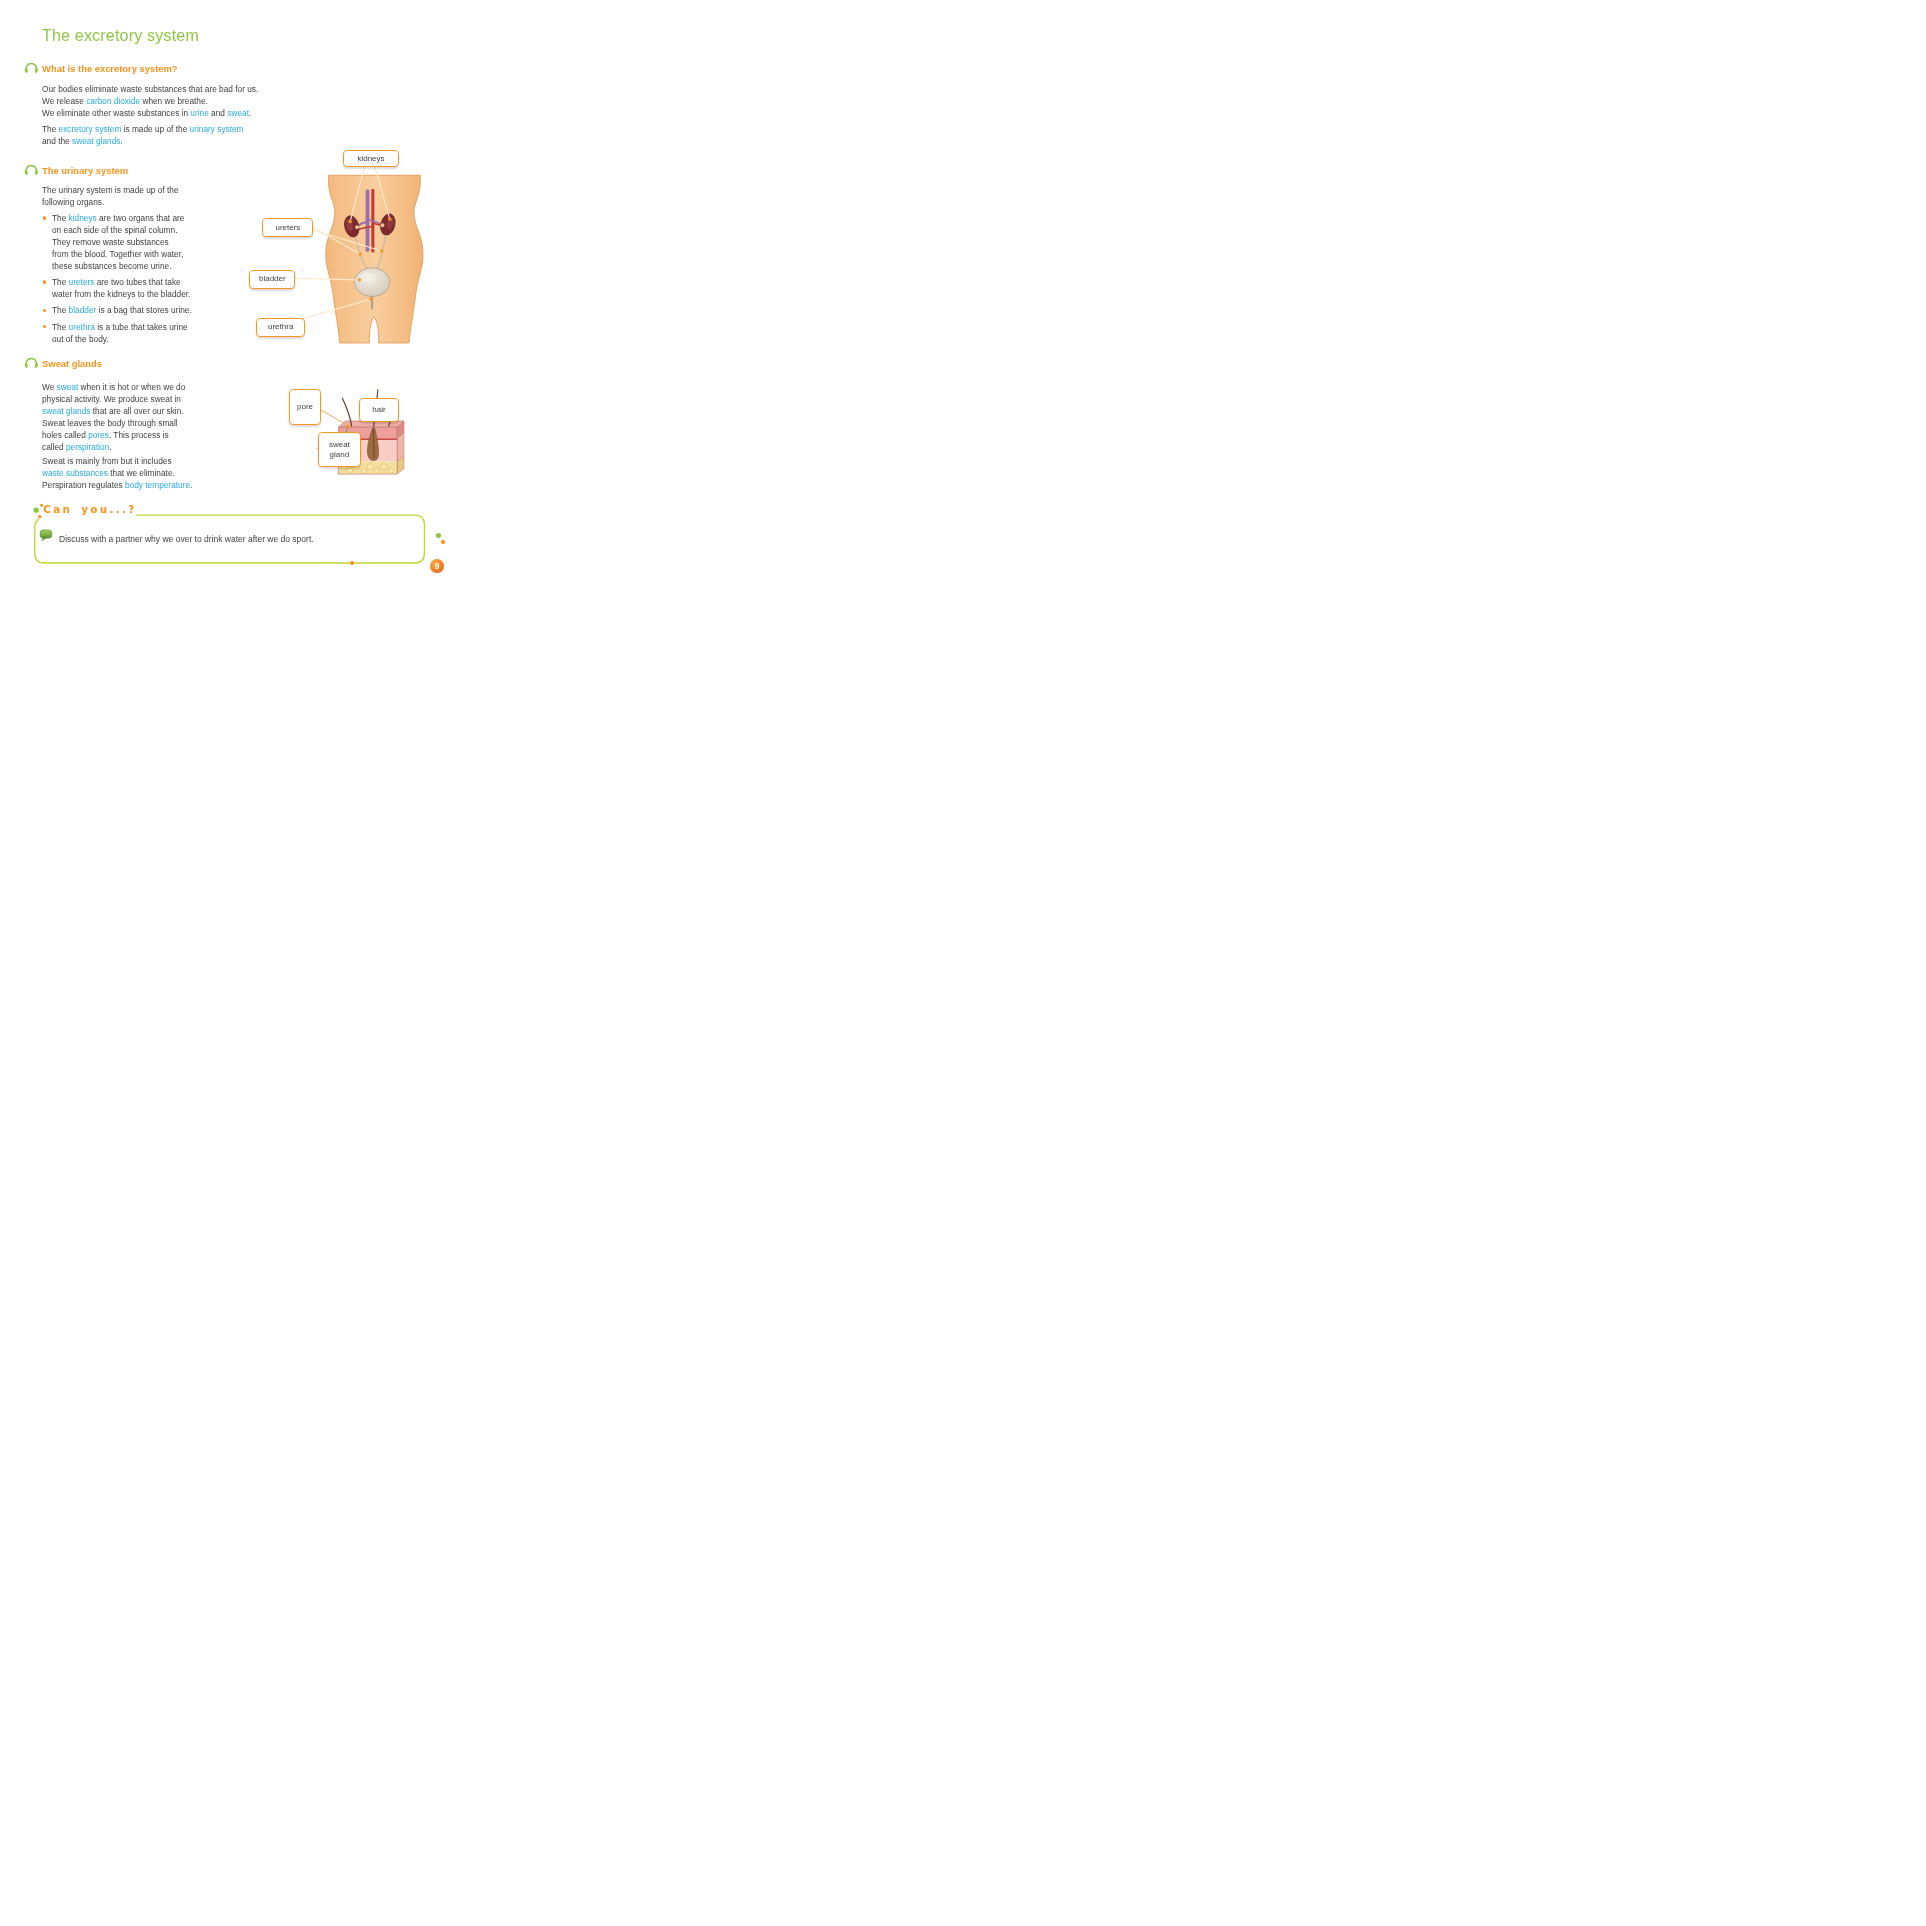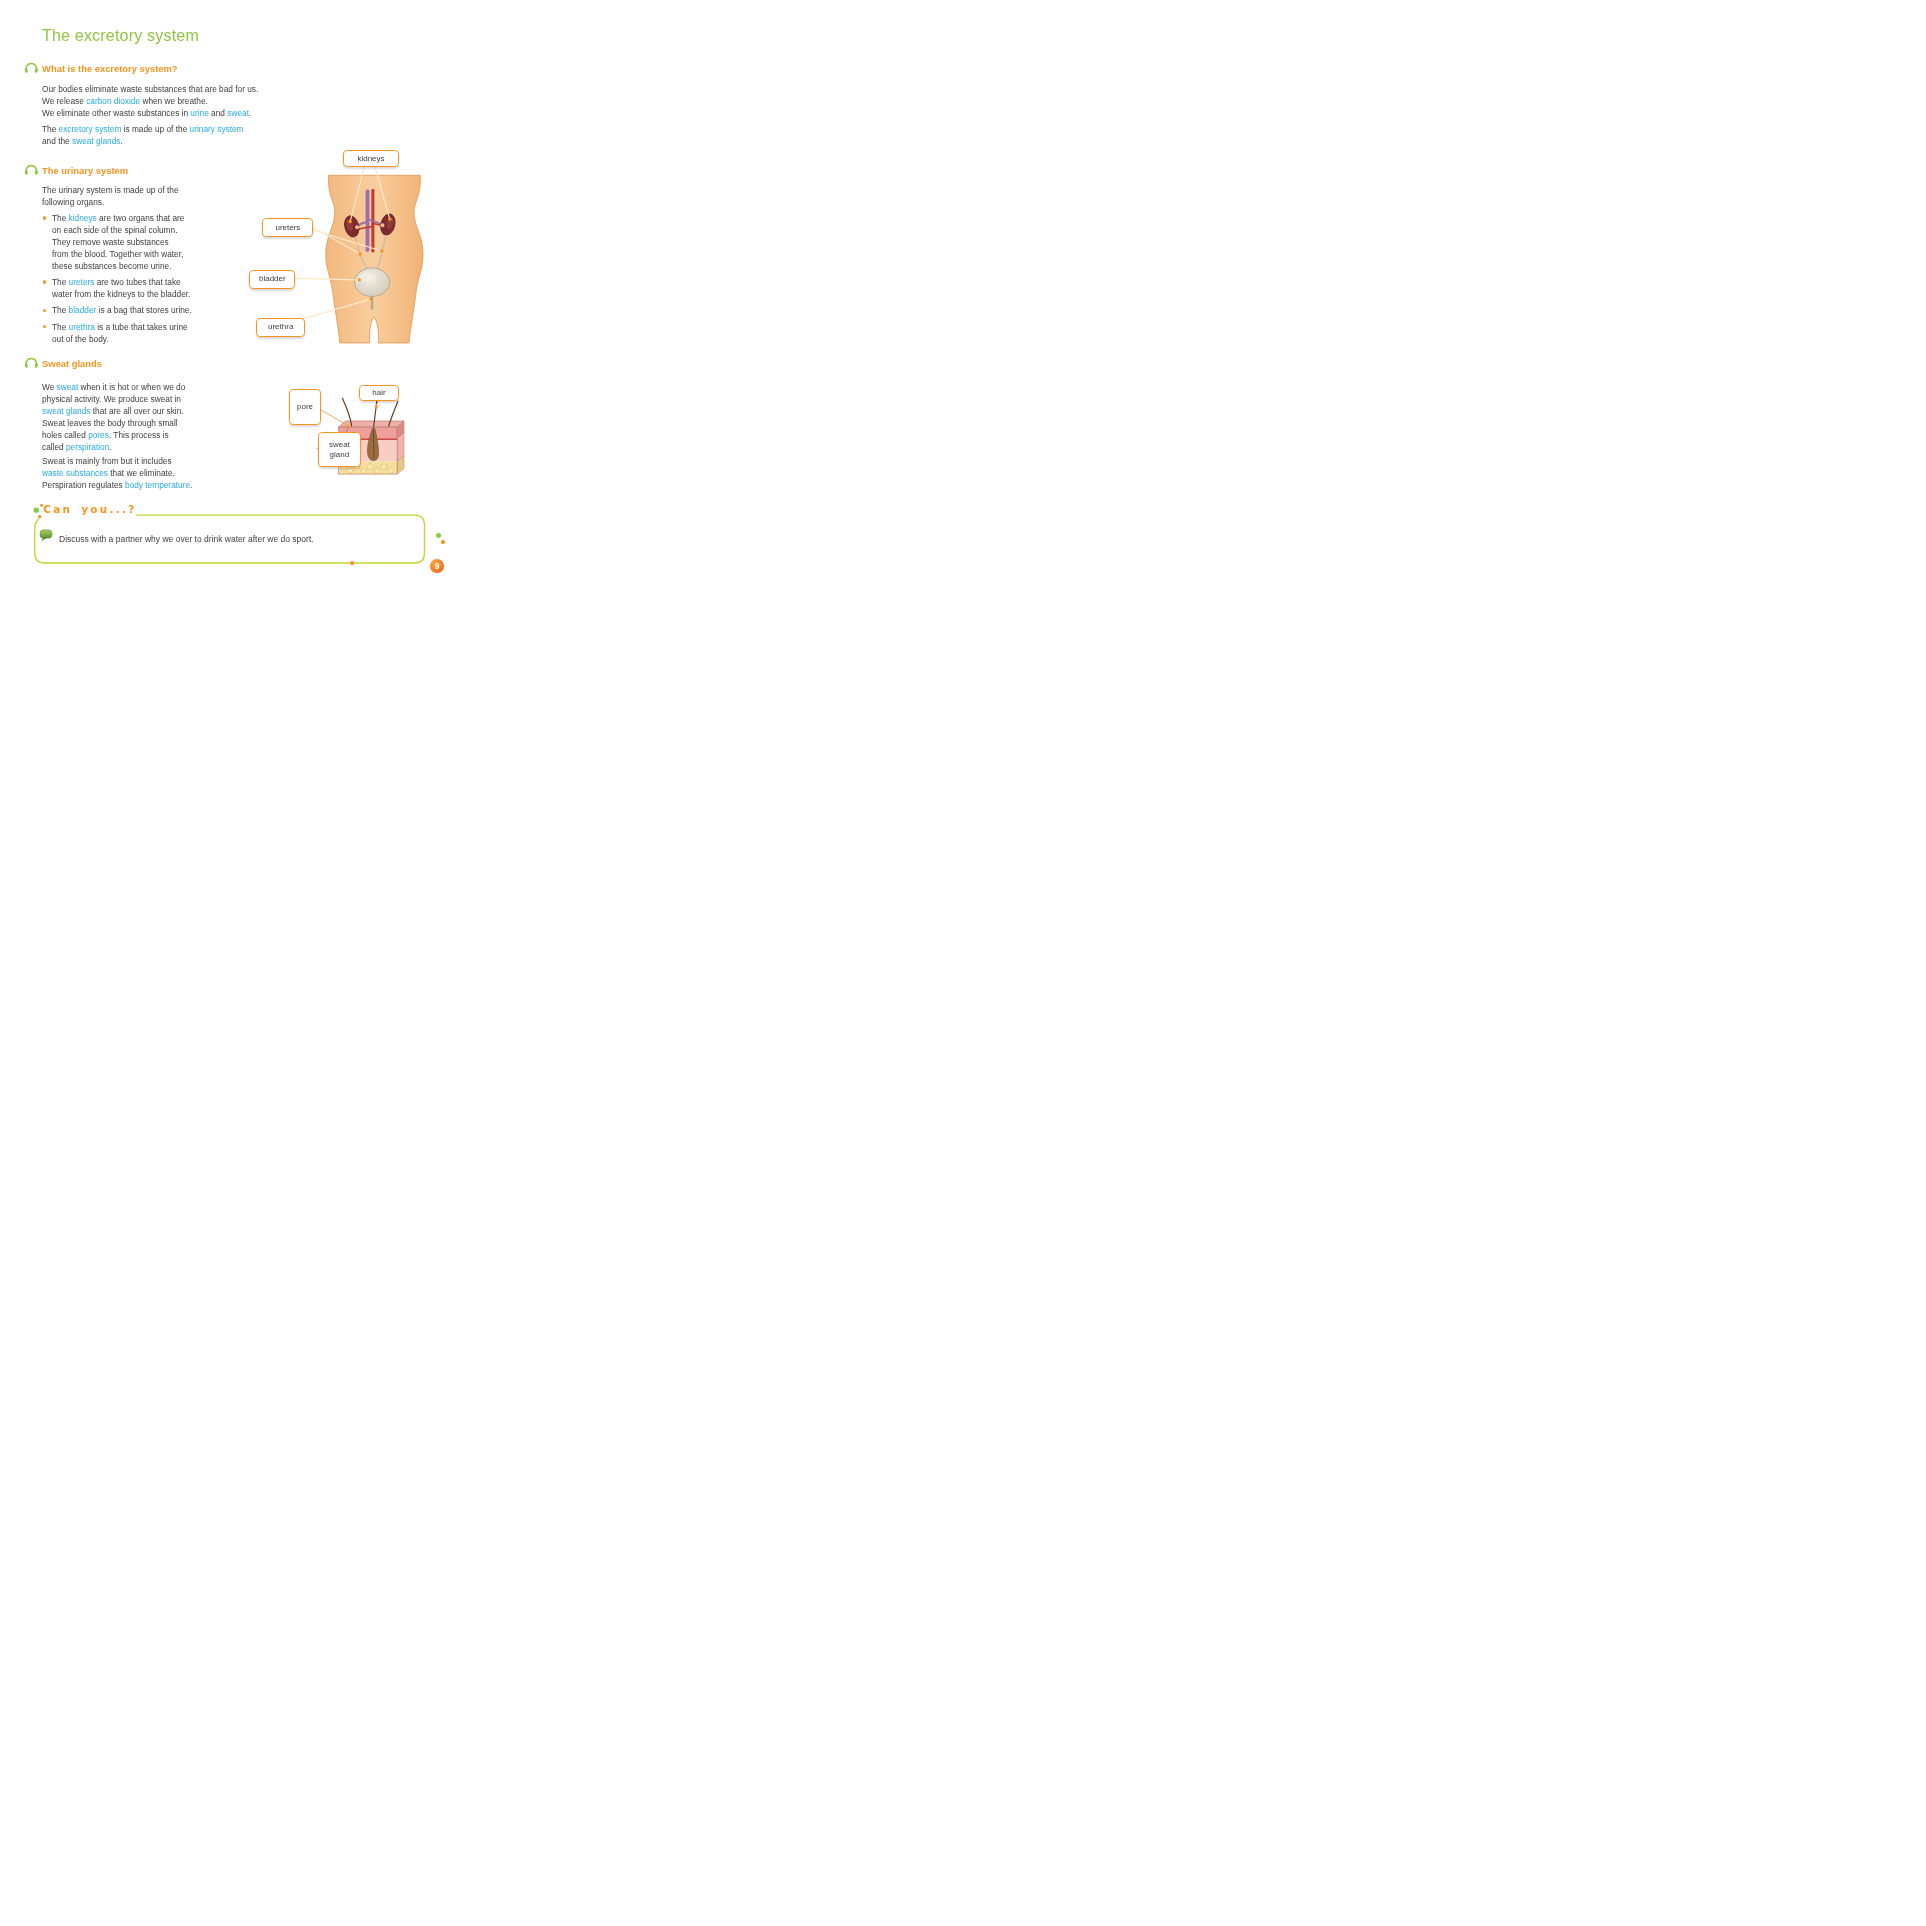--- a/index.html
+++ b/index.html
@@ -220,21 +220,21 @@
         <line x1="282" y1="53" x2="276" y2="70"></line>
         <line x1="121" y1="180" x2="186" y2="181"></line>
       </g>
       <g fill="#F7941E">
         <circle cx="203" cy="123" r="4"></circle>
         <circle cx="276" cy="72" r="4"></circle>
         <circle cx="188" cy="181" r="4"></circle>
       </g>
     </svg>
 
-    <div class="label" style="left:89px; top:6px; width:40px; height:16px;">hair</div>
+    <div class="label" style="left:89px; top:19px; width:40px; height:24px;">hair</div>
     <div class="label" style="left:19px; top:10px; width:32px; height:36px;">pore</div>
     <div class="label" style="left:3.9px; top:53px; width:43px; height:35px;margin-left:44px;">sweat gland</div>
   </div>
 
   <div class="canyou" style="left:31px; top:501px; width:401px; height:67px;">
     <svg class="canyou-border" width="401" height="67" viewBox="0 0 1040 175">
       <path d="M272,37 H998 Q1024,37 1024,63 V136 Q1024,162 998,162 H32 Q6,162 6,136 V70 Q6,56 16,48" fill="none" stroke="#BFD730" stroke-width="3.5" stroke-linecap="round"></path>
       <circle cx="24" cy="11" r="4" fill="#F7941E"></circle>
       <circle cx="10" cy="24" r="7" fill="#8DC63F"></circle>
       <circle cx="19" cy="41" r="4.5" fill="#F7941E"></circle>

